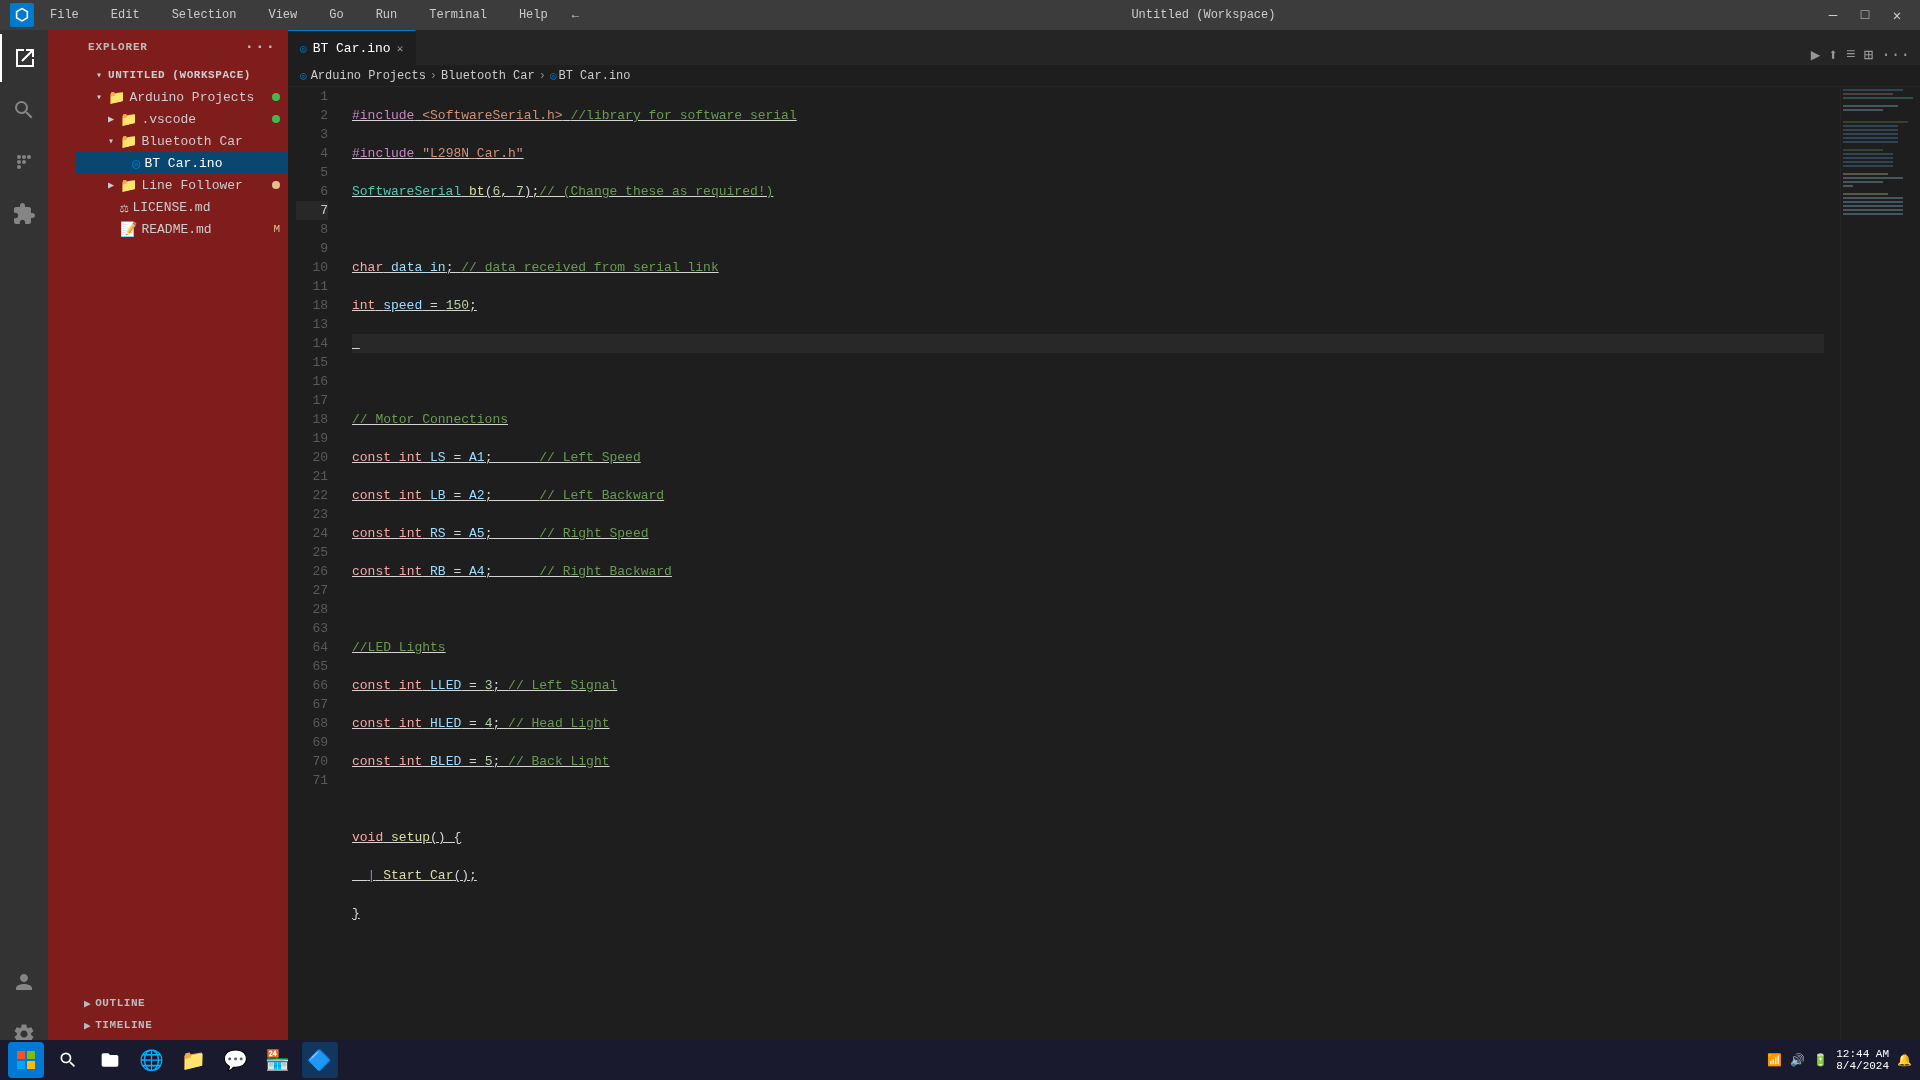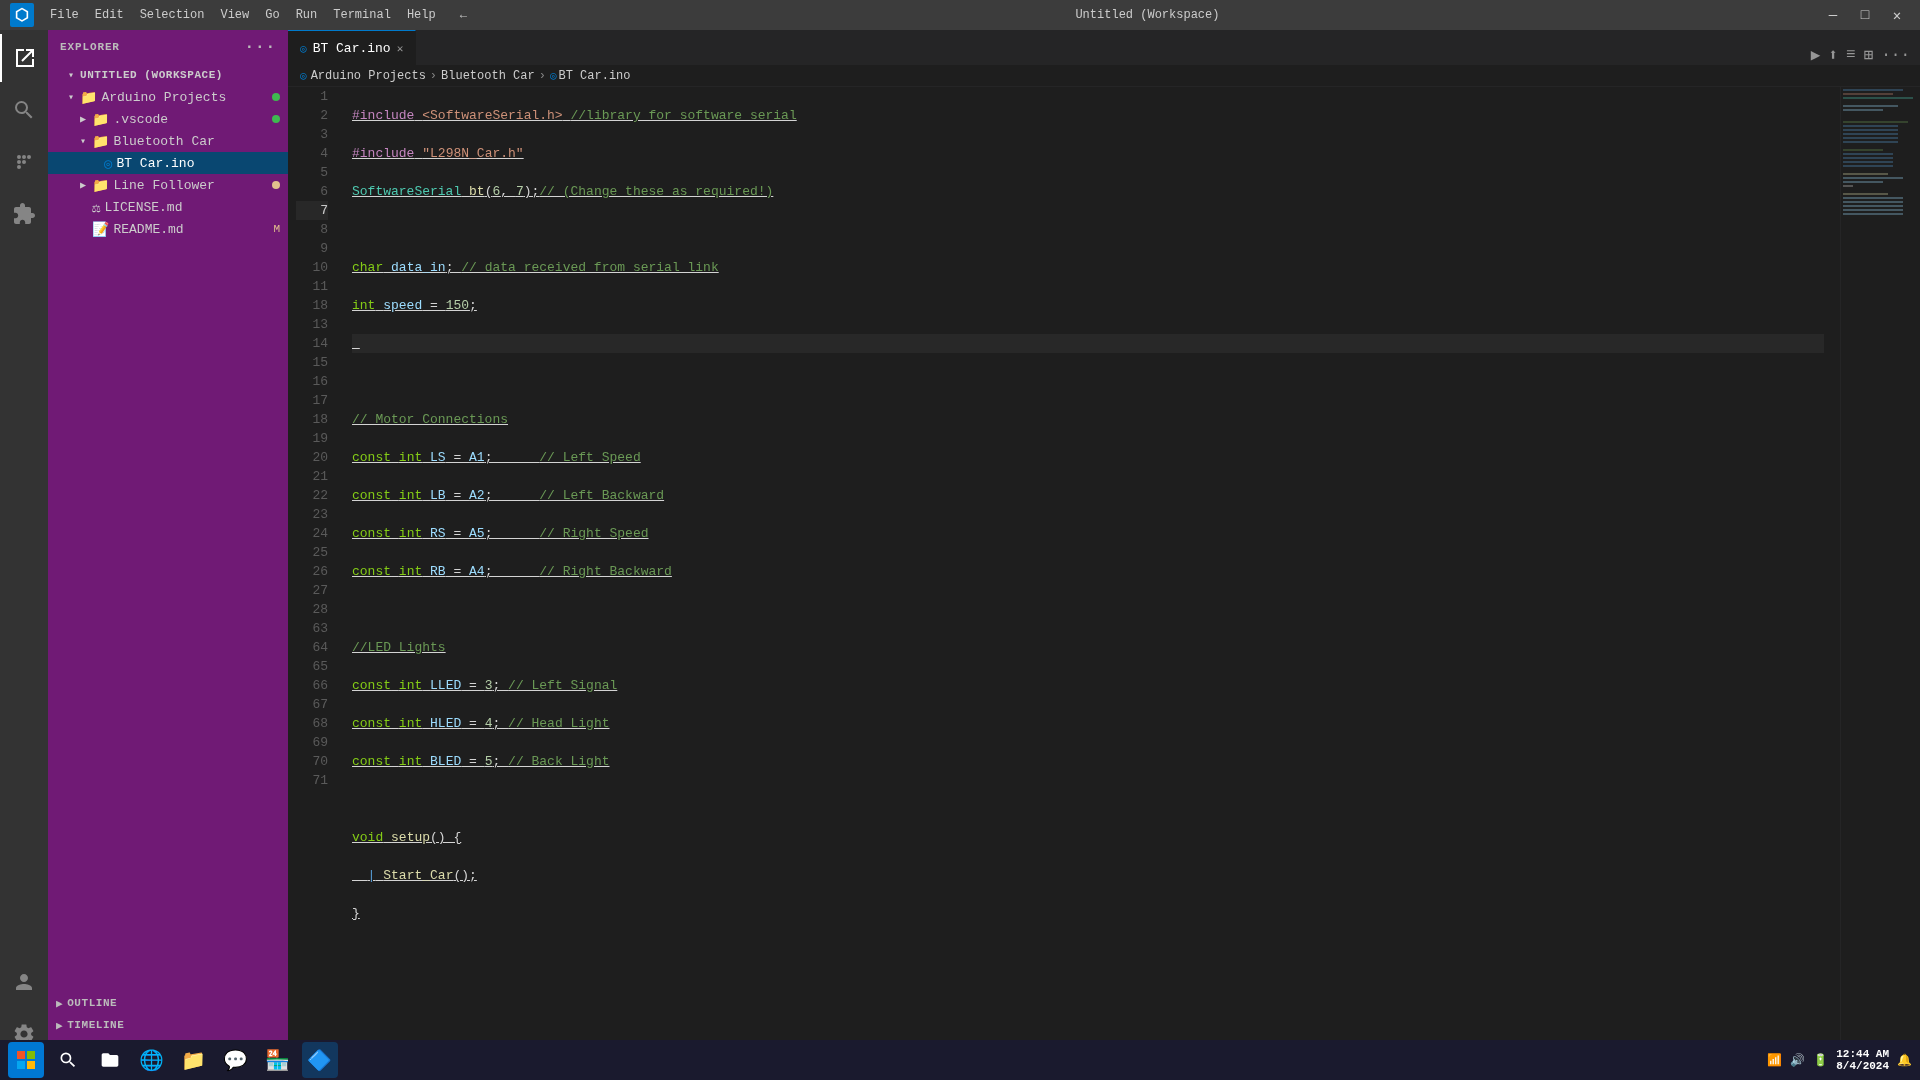--- a/index.html
+++ b/index.html
@@ -11,21 +11,21 @@
       background: #3c3c3c;
       display: flex;
       align-items: center;
       justify-content: space-between;
       padding: 0 10px;
       user-select: none;
     }
     #titlebar-left { display: flex; align-items: center; gap: 8px; }
     #titlebar-center { flex: 1; text-align: center; font-size: 12px; color: #cccccc; }
     #titlebar-right { display: flex; align-items: center; gap: 6px; }
-    .title-menu { display: flex; gap: 0; }
+    .title-menu { display: flex; gap: 16px; }
     .title-menu-item { padding: 2px 8px; font-size: 12px; color: #cccccc; cursor: pointer; }
     .titlebar-btn { width: 26px; height: 20px; display: flex; align-items: center; justify-content: center; cursor: pointer; font-size: 14px; color: #cccccc; }
 
     
     #main { display: flex; height: calc(1080px - 30px - 22px); }
 
     
     #activity-bar {
       width: 48px;
       background: #333333;
@@ -44,24 +44,25 @@
       cursor: pointer;
       color: #858585;
       font-size: 22px;
       position: relative;
     }
     .activity-icon.active { color: #ffffff; border-left: 2px solid #ffffff; }
 
     
     #sidebar {
       width: 240px;
-      background: #701a75;
+      background: #7f1d1d;
       display: flex;
       flex-direction: column;
       overflow: hidden;
+      padding-left: 28px;
     }
     #sidebar-header {
       padding: 8px 12px;
       font-size: 11px;
       font-weight: 700;
       color: #bbbbbb;
       letter-spacing: 0.08em;
       display: flex;
       justify-content: space-between;
       align-items: center;
@@ -168,21 +169,21 @@
       overflow: hidden;
       line-height: 19px;
       font-size: 13px;
       white-space: pre;
       text-decoration: underline;
     }
     .line { line-height: 19px; min-height: 19px; }
     .line.highlighted { background: #282828; }
 
     
-    .kw { color: #84cc16; }
+    .kw { color: #fca5a5; }
     .str { color: #ce9178; }
     .num { color: #b5cea8; }
     .cmt { color: #6a9955; }
     .fn { color: #dcdcaa; }
     .type { color: #4ec9b0; }
     .var { color: #9cdcfe; }
     .pp { color: #c586c0; }
     .inc { color: #ce9178; }
 
     
@@ -576,19 +577,19 @@
   <div class="taskbar-btn" style="font-size:20px;">🌐</div>
   <div class="taskbar-btn" style="font-size:20px;">📁</div>
   <div class="taskbar-btn" style="font-size:20px;">💬</div>
   <div class="taskbar-btn" style="font-size:20px;">🏪</div>
   <div class="taskbar-btn" style="font-size:20px; background:rgba(0,122,204,0.3); border-radius:4px;">🔷</div>
 
   <div class="taskbar-right">
     <span>📶</span>
     <span>🔊</span>
     <span>🔋</span>
-    <div style="text-align:right; font-size:11px;font-weight:bold;">
+    <div style="text-align:right; font-size:11px;">
       <div>12:44 AM</div>
       <div>8/4/2024</div>
     </div>
     <span>🔔</span>
   </div>
 </div>
 
 </body></html>

